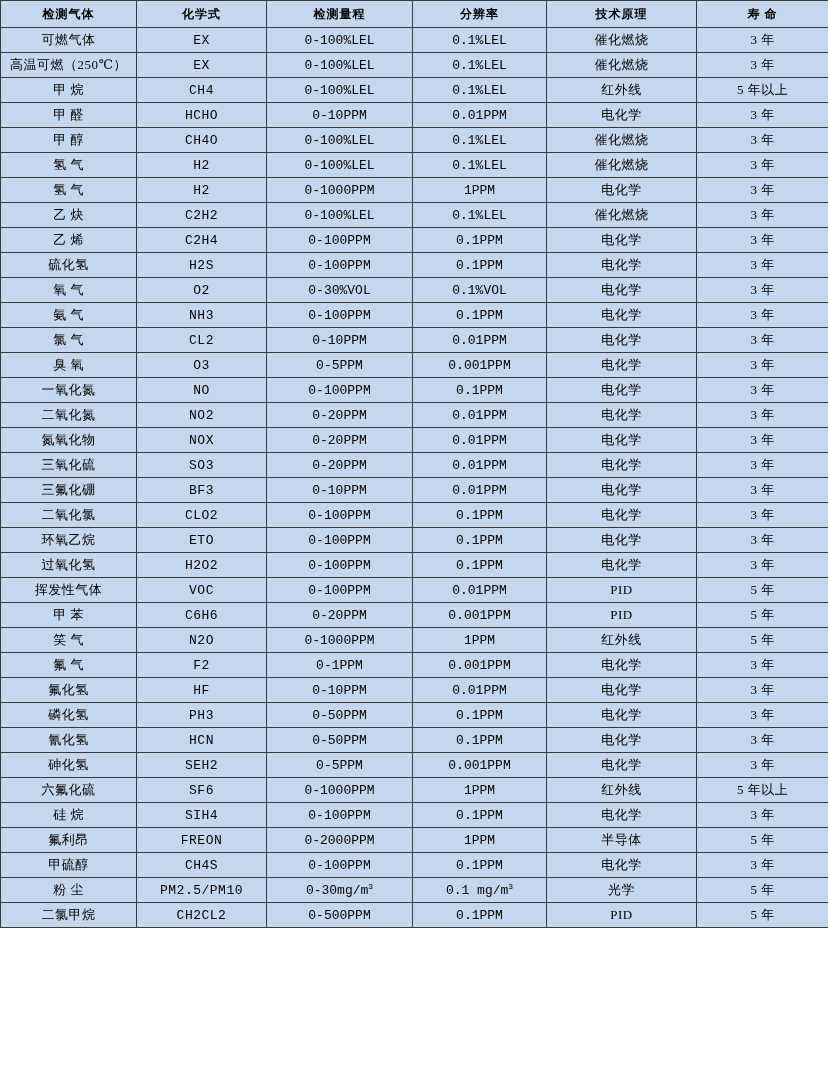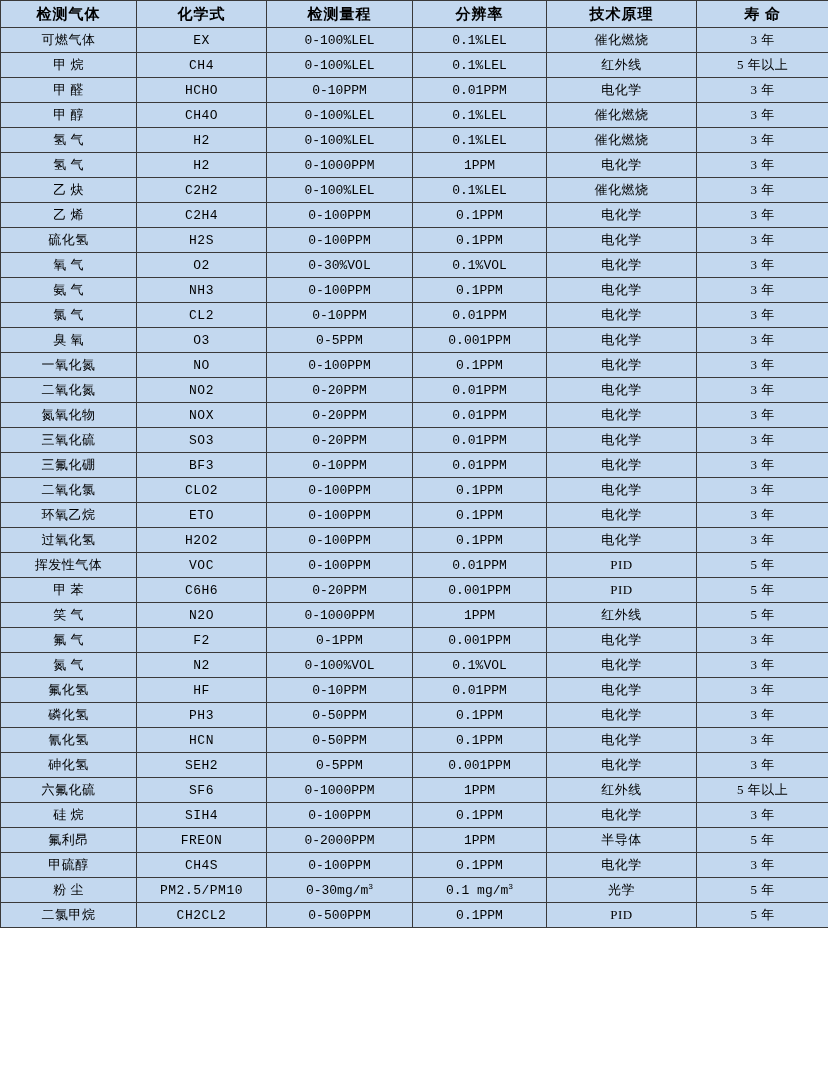--- a/index.html
+++ b/index.html
@@ -23,21 +23,21 @@
     text-align: center;
     vertical-align: middle;
     background: #c3d8ef;
     color: #000000;
     padding: 0;
     overflow: hidden;
     white-space: nowrap;
   }
   table.gas-table th {
     height: 26px;
-    font-size: 15px;
+    font-size: 12px;
     font-weight: bold;
     letter-spacing: 1px;
   }
   table.gas-table td {
     height: 24px;
     font-size: 13px;
   }
   
   col.c0 { width: 136px; }
   col.c1 { width: 130px; }
@@ -95,20 +95,28 @@
   <tbody id="table-body">
       <tr>
         <td class="col-name">可燃气体</td>
         <td class="col-formula">EX</td>
         <td class="col-range">0-100%LEL</td>
         <td class="col-res">0.1%LEL</td>
         <td class="col-tech">催化燃烧</td>
         <td class="col-life">3 年</td>
       </tr>
       <tr>
+        <td class="col-name">高温可燃（250℃）</td>
+        <td class="col-formula">EX</td>
+        <td class="col-range">0-100%LEL</td>
+        <td class="col-res">0.1%LEL</td>
+        <td class="col-tech">催化燃烧</td>
+        <td class="col-life">3 年</td>
+      </tr>
+      <tr>
         <td class="col-name">甲 烷</td>
         <td class="col-formula">CH4</td>
         <td class="col-range">0-100%LEL</td>
         <td class="col-res">0.1%LEL</td>
         <td class="col-tech">红外线</td>
         <td class="col-life">5 年以上</td>
       </tr>
       <tr>
         <td class="col-name">甲 醛</td>
         <td class="col-formula">HCHO</td>
@@ -283,28 +291,20 @@
         <td class="col-range">0-1000PPM</td>
         <td class="col-res">1PPM</td>
         <td class="col-tech">红外线</td>
         <td class="col-life">5 年</td>
       </tr>
       <tr>
         <td class="col-name">氟 气</td>
         <td class="col-formula">F2</td>
         <td class="col-range">0-1PPM</td>
         <td class="col-res">0.001PPM</td>
-        <td class="col-tech">电化学</td>
-        <td class="col-life">3 年</td>
-      </tr>
-      <tr>
-        <td class="col-name">氮 气</td>
-        <td class="col-formula">N2</td>
-        <td class="col-range">0-100%VOL</td>
-        <td class="col-res">0.1%VOL</td>
         <td class="col-tech">电化学</td>
         <td class="col-life">3 年</td>
       </tr>
       <tr>
         <td class="col-name">氟化氢</td>
         <td class="col-formula">HF</td>
         <td class="col-range">0-10PPM</td>
         <td class="col-res">0.01PPM</td>
         <td class="col-tech">电化学</td>
         <td class="col-life">3 年</td>

